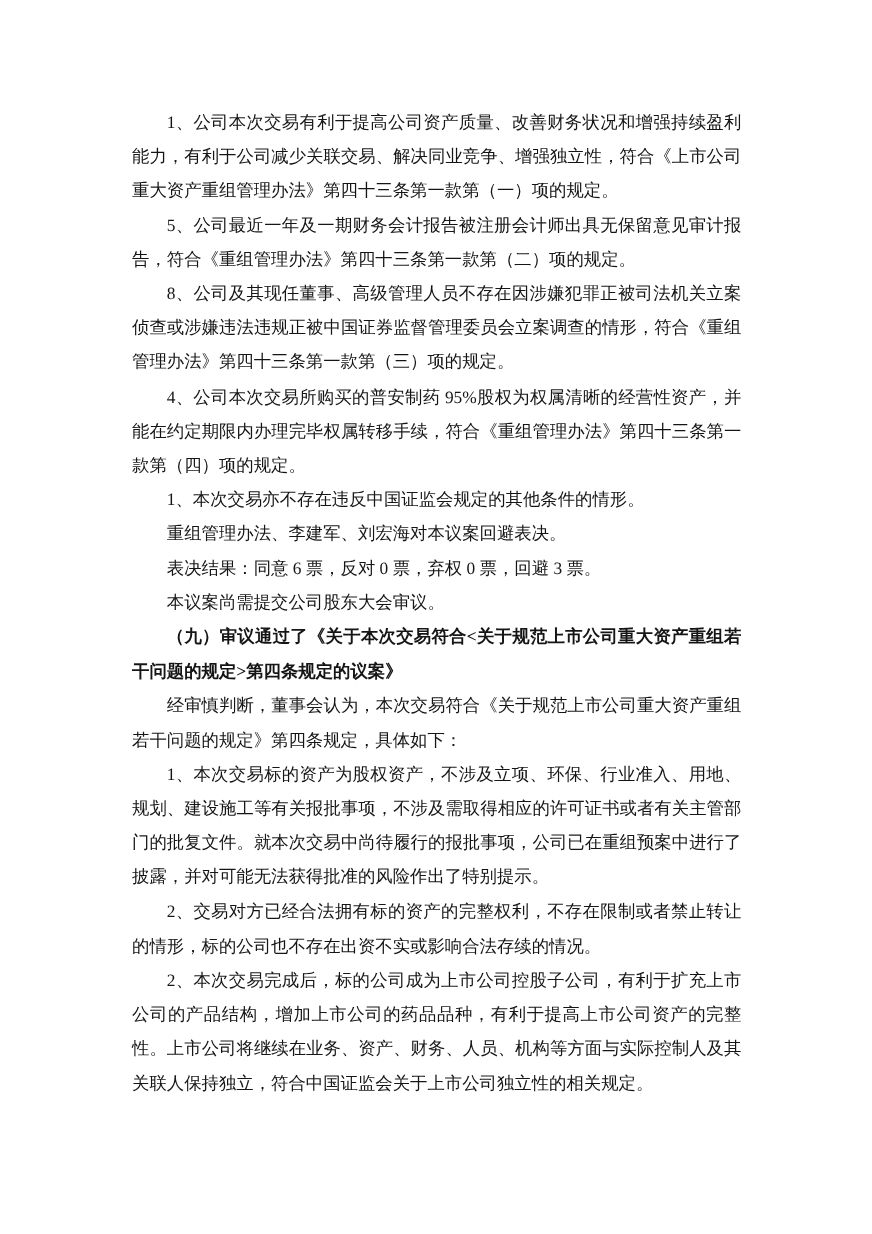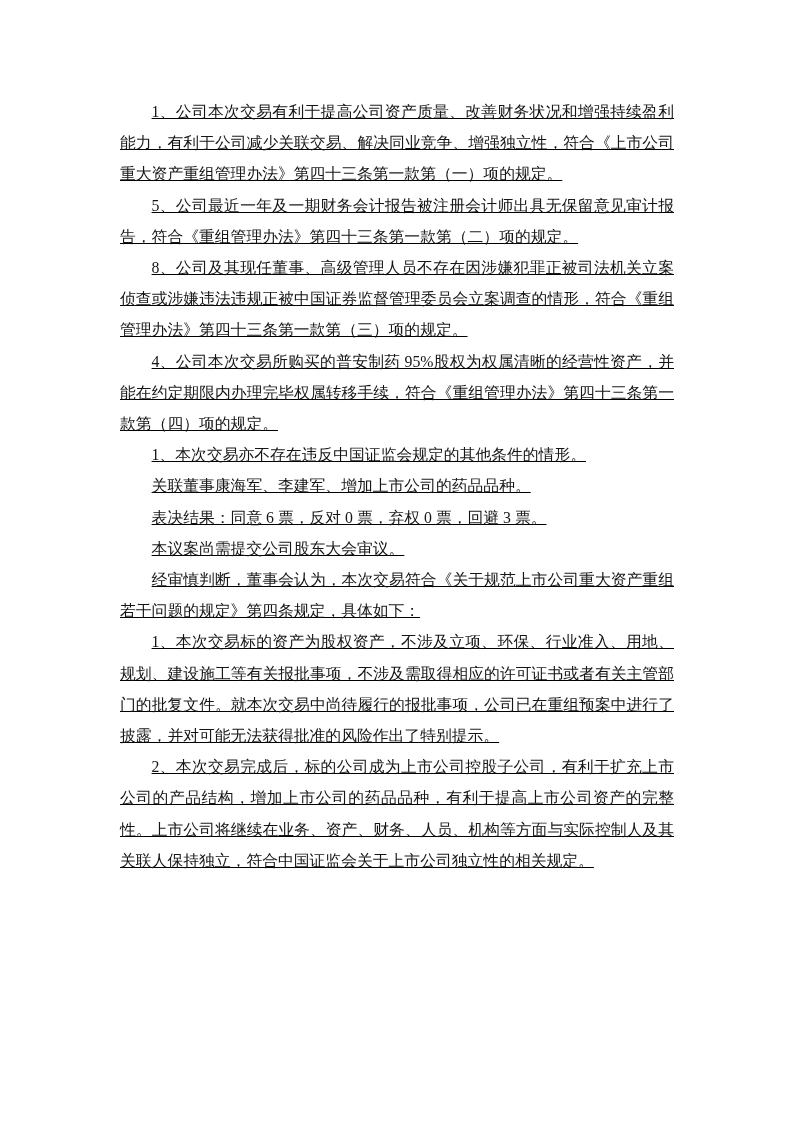--- a/index.html
+++ b/index.html
@@ -8,21 +8,20 @@
     background: #ffffff;
   }
   .page {
     position: relative;
     width: 793px;
     height: 1122px;
     margin: 0 auto;
     background: #ffffff;
     overflow: hidden;
     box-sizing: border-box;
-    text-decoration: underline;
   }
   .doc-body {
     box-sizing: border-box;
     padding: 96px 119px 0 120px;
     font-family: "Liberation Serif", "DejaVu Serif", serif;
     font-size: 15.8px;
     line-height: 31.2px;
     color: #151515;
     text-align: justify;
     text-justify: inter-ideograph;
@@ -42,20 +41,22 @@
 <body>
 
 <main class="page" style="background: rgb(255, 255, 255);">
   <section class="doc-body" style="color: rgb(21, 21, 21);">
 
   <p class="para">1、公司本次交易有利于提高公司资产质量、改善财务状况和增强持续盈利能力，有利于公司减少关联交易、解决同业竞争、增强独立性，符合《上市公司重大资产重组管理办法》第四十三条第一款第（一）项的规定。</p>
       <p class="para">5、公司最近一年及一期财务会计报告被注册会计师出具无保留意见审计报告，符合《重组管理办法》第四十三条第一款第（二）项的规定。</p>
       <p class="para">8、公司及其现任董事、高级管理人员不存在因涉嫌犯罪正被司法机关立案侦查或涉嫌违法违规正被中国证券监督管理委员会立案调查的情形，符合《重组管理办法》第四十三条第一款第（三）项的规定。</p>
       <p class="para">4、公司本次交易所购买的普安制药 95%股权为权属清晰的经营性资产，并能在约定期限内办理完毕权属转移手续，符合《重组管理办法》第四十三条第一款第（四）项的规定。</p>
       <p class="para">1、本次交易亦不存在违反中国证监会规定的其他条件的情形。</p>
-      <p class="para">关联董事康海军、李建军、增加上市公司的药品品种。</p>
+      <p class="para">重组管理办法、李建军、刘宏海对本议案回避表决。</p>
       <p class="para">表决结果：同意 6 票，反对 0 票，弃权 0 票，回避 3 票。</p>
       <p class="para">本议案尚需提交公司股东大会审议。</p>
+      <p class="para heading">（九）审议通过了《关于本次交易符合&lt;关于规范上市公司重大资产重组若干问题的规定&gt;第四条规定的议案》</p>
       <p class="para">经审慎判断，董事会认为，本次交易符合《关于规范上市公司重大资产重组若干问题的规定》第四条规定，具体如下：</p>
       <p class="para">1、本次交易标的资产为股权资产，不涉及立项、环保、行业准入、用地、规划、建设施工等有关报批事项，不涉及需取得相应的许可证书或者有关主管部门的批复文件。就本次交易中尚待履行的报批事项，公司已在重组预案中进行了披露，并对可能无法获得批准的风险作出了特别提示。</p>
+      <p class="para">2、交易对方已经合法拥有标的资产的完整权利，不存在限制或者禁止转让的情形，标的公司也不存在出资不实或影响合法存续的情况。</p>
       <p class="para">2、本次交易完成后，标的公司成为上市公司控股子公司，有利于扩充上市公司的产品结构，增加上市公司的药品品种，有利于提高上市公司资产的完整性。上市公司将继续在业务、资产、财务、人员、机构等方面与实际控制人及其关联人保持独立，符合中国证监会关于上市公司独立性的相关规定。</p>
     </section>
 </main>
 
 </body></html>

